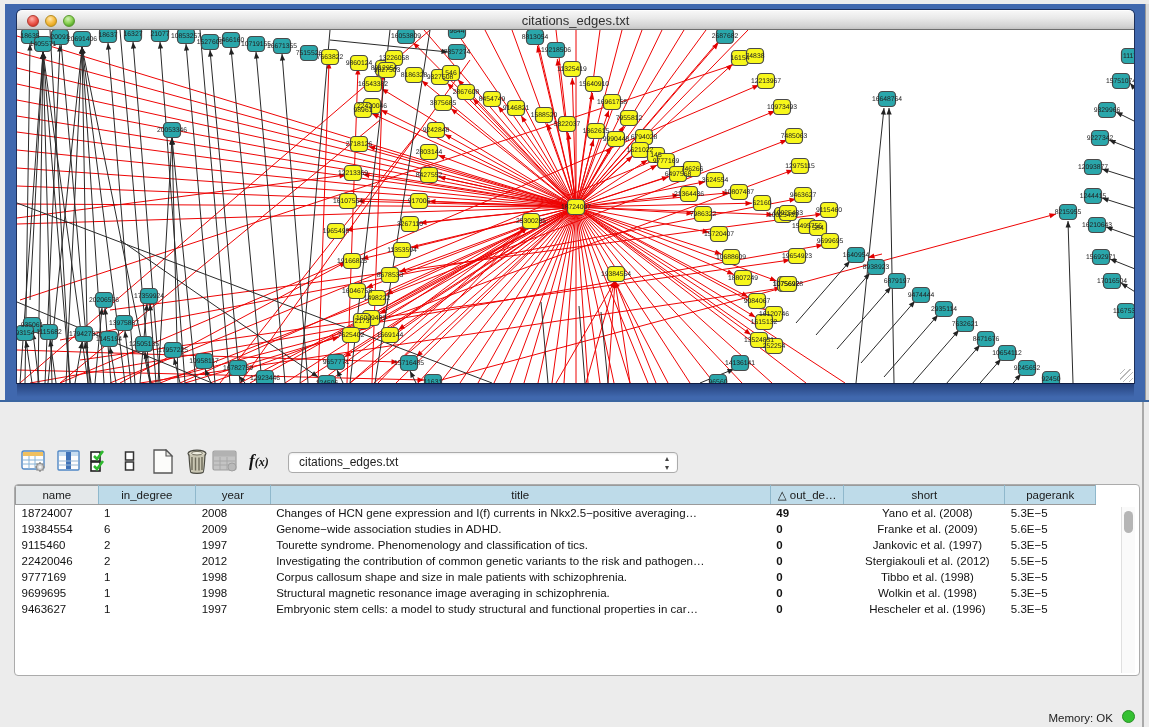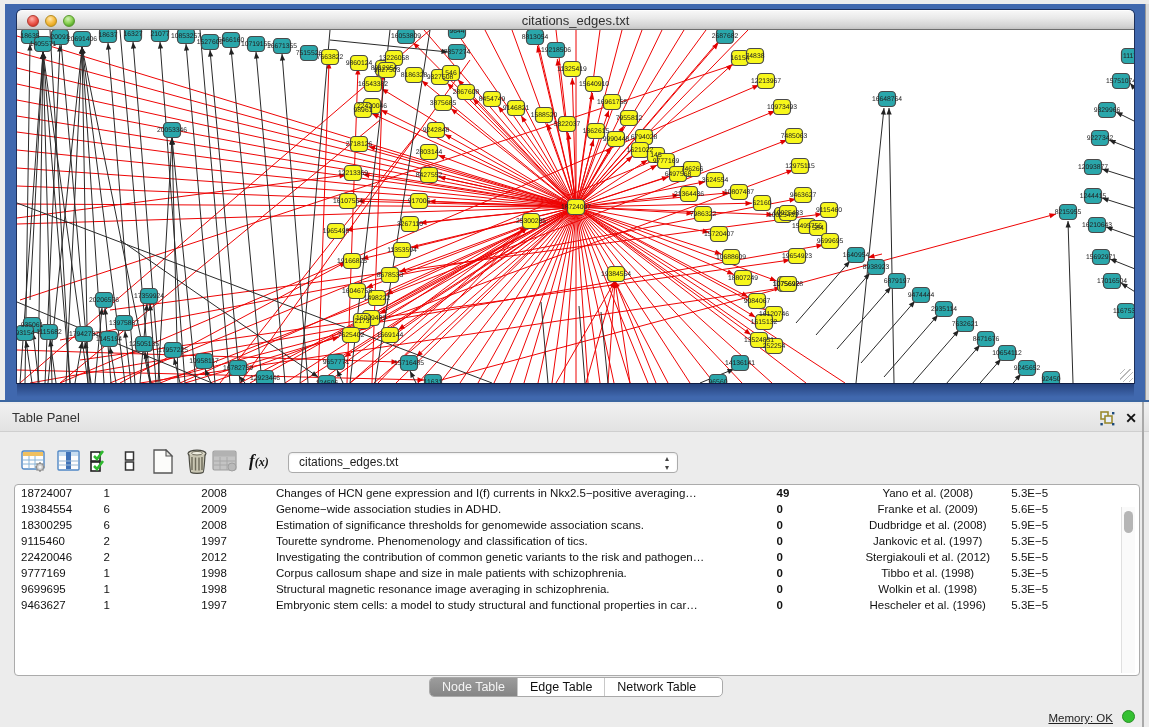--- a/index.html
+++ b/index.html
@@ -37,21 +37,21 @@
 .c-name { width:82px; } .c-ind { width:97px; } .c-year { width:74px; } .c-title { width:497px; }
 .c-out { width:73px;font-weight:bold; } .c-short { width:160px; text-align:center; } .c-pr { width:90px; }
 #vscroll { position:absolute; right:4px; top:22px; width:14px; height:166px; background:#fafafa; border-left:1px solid #e0e0e0; }
 #vthumb { position:absolute; left:2px; top:4px; width:9px; height:22px; background:#b5b5b5; border-radius:5px; }
 
 #tabs { position:absolute; left:429px; top:275px; width:294px; height:20px; display:flex; border:1px solid #a9a9a9; border-radius:5px; overflow:hidden; background:#fff; font-size:12.5px; }
 #tabs .seg { flex:0 0 auto; text-align:center; line-height:18px; color:#111; padding:0 12px; }
 #tabs .sel { background:linear-gradient(#9c9c9c,#858585); color:#f4f4f4; }
 #tabs .sep { width:1px; background:#c8c8c8; }
 #status { position:absolute; left:0; top:300px; width:1149px; height:27px; background:#ececec; }
-#status .mem { position:absolute; right:36px; top:10px; font-size:11.5px; color:#222;text-decoration:underline; }
+#status .mem { position:absolute; right:36px; top:10px; font-size:11.5px; color:#222; }
 #status .dot { position:absolute; right:14px; top:8px; width:13px; height:13px; border-radius:50%; background:#35c132; border:1px solid #2a8f28; }
 #redge { position:absolute; right:5px; top:0px; width:2px; height:327px; background:#a9a9a9; }
 .icon { position:absolute; top:17px; }
 </style></head>
 <body>
 <div id="stage">
   <div id="desk">
     <div id="blue">
         <div class="shadefade"></div>
       </div>
@@ -744,31 +744,20 @@
 <text x="701.0" y="354.3" font-size="6.8" fill="#222" text-anchor="middle" font-family="Liberation Sans, sans-serif">96560</text>
 <text x="723.0" y="335.3" font-size="6.8" fill="#222" text-anchor="middle" font-family="Liberation Sans, sans-serif">14136141</text>
 <text x="319.0" y="334.3" font-size="6.8" fill="#222" text-anchor="middle" font-family="Liberation Sans, sans-serif">9657771</text>
 <text x="559.0" y="179.3" font-size="6.8" fill="#222" text-anchor="middle" font-family="Liberation Sans, sans-serif">18724007</text>
 </svg>
           <div id="grip"></div>
         </div>
     </div>
   </div>
   <div id="tp">
-    <div id="tp-header">
-        <span class="t">Table Panel</span>
-      <svg width="15" height="15" style="position:absolute;right:34px;top:7px" viewBox="0 0 15 15">
-        <rect x="1" y="1" width="7" height="7" fill="#e8f0fa" stroke="#9a8a30" stroke-width="1.6"></rect>
-        <rect x="5" y="5" width="7" height="7" fill="#e8f0fa" stroke="#9a8a30" stroke-width="1.6"></rect>
-        <rect x="12" y="1" width="2.4" height="2.4" fill="#1c4a7c"></rect>
-          <rect x="0.4" y="12" width="2.4" height="2.4" fill="#1c4a7c"></rect>
-        <rect x="12" y="12" width="2.4" height="2.4" fill="#1c4a7c"></rect>
-      </svg>
-      <span id="tp-x">✕</span>
-    </div>
     <div id="toolbar">
       <svg class="icon" style="left:21px" width="25" height="24" viewBox="0 0 25 24">
         <rect x="1" y="2" width="22" height="18" rx="2" fill="#fdfdfd" stroke="#4f87c5" stroke-width="1.4"></rect>
         <rect x="2" y="3" width="20" height="4" fill="#f0c060"></rect>
         <path d="M2 11h20M2 15h20M8 7v13M14 7v13" stroke="#88b4d8" stroke-width="1"></path>
         <g stroke="#9a9a9a" stroke-width="1.6">
             <path d="M19 13v10M14 18h10M15.5 14.5l7 7M22.5 14.5l-7 7"></path>
           </g>
           <circle cx="19" cy="18" r="3.6" fill="#cccccc" stroke="#8a8a8a"></circle>
           <circle cx="19" cy="18" r="1.6" fill="#f2f2f2"></circle>
@@ -804,46 +793,46 @@
         <rect x="2" y="3" width="21" height="4.5" fill="#b2b2b2"></rect>
         <path d="M2 12h21M2 16h21M8 8v13M15 8v13" stroke="#a8a8a8"></path>
         <circle cx="20" cy="18" r="4" fill="#b9b9b9" stroke="#a0a0a0"></circle>
       </svg>
       <div class="icon" style="left:249px; top:19px; font-family:'Liberation Serif',serif; font-style:italic; font-weight:bold; font-size:17px; color:#111;">f<span style="font-size:12px;">(x)</span></div>
       <div id="combo">citations_edges.txt<span class="arr">▴<br>▾</span></div>
     </div>
     <div id="tablebox">
       <table class="grid">
         <tbody>
+            <tr>
+              <th class="c-name">name</th>
+              <th class="c-ind">in_degree</th>
+              <th class="c-year">year</th>
+              <th class="c-title">title</th>
+              <th class="c-out">△ out_de…</th>
+              <th class="c-short">short</th>
+              <th class="c-pr">pagerank</th>
+            </tr>
         <tr>
               <td class="c-name">18724007</td>
               <td class="c-ind">1</td>
               <td class="c-year">2008</td>
               <td class="c-title">Changes of HCN gene expression and I(f) currents in Nkx2.5−positive averaging…</td>
               <td class="c-out">49</td>
               <td class="c-short">Yano et al. (2008)</td>
               <td class="c-pr">5.3E−5</td>
             </tr>
 <tr>
               <td class="c-name">19384554</td>
               <td class="c-ind">6</td>
               <td class="c-year">2009</td>
               <td class="c-title">Genome−wide association studies in ADHD.</td>
               <td class="c-out">0</td>
               <td class="c-short">Franke et al. (2009)</td>
               <td class="c-pr">5.6E−5</td>
-            </tr>
-<tr>
-              <td class="c-name">18300295</td>
-              <td class="c-ind">6</td>
-              <td class="c-year">2008</td>
-              <td class="c-title">Estimation of significance thresholds for genomewide association scans.</td>
-              <td class="c-out">0</td>
-              <td class="c-short">Dudbridge et al. (2008)</td>
-              <td class="c-pr">5.9E−5</td>
             </tr>
 <tr>
               <td class="c-name">9115460</td>
               <td class="c-ind">2</td>
               <td class="c-year">1997</td>
               <td class="c-title">Tourette syndrome. Phenomenology and classification of tics.</td>
               <td class="c-out">0</td>
               <td class="c-short">Jankovic et al. (1997)</td>
               <td class="c-pr">5.3E−5</td>
             </tr>
@@ -882,25 +871,18 @@
               <td class="c-out">0</td>
               <td class="c-short">Hescheler et al. (1996)</td>
               <td class="c-pr">5.3E−5</td>
             </tr>
       </tbody>
         </table>
       <div id="vscroll">
           <div id="vthumb"></div>
         </div>
     </div>
-    <div id="tabs">
-      <div class="seg sel">Node Table</div>
-        <div class="sep"></div>
-      <div class="seg">Edge Table</div>
-        <div class="sep"></div>
-      <div class="seg">Network Table</div>
-    </div>
     <div id="status">
         <span class="mem">Memory: OK</span>
         <span class="dot"></span>
       </div>
     <div id="redge"></div>
   </div>
 </div>
 </body></html>

